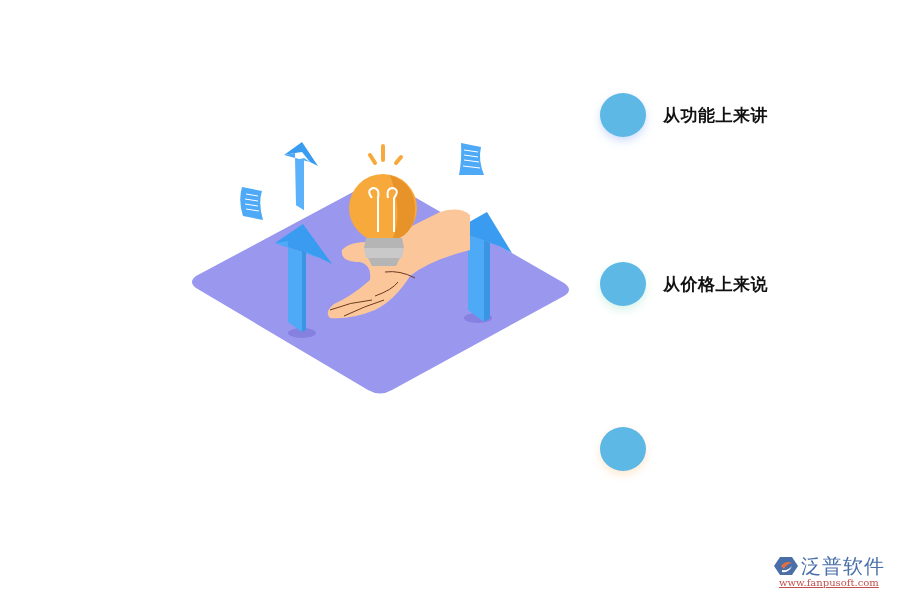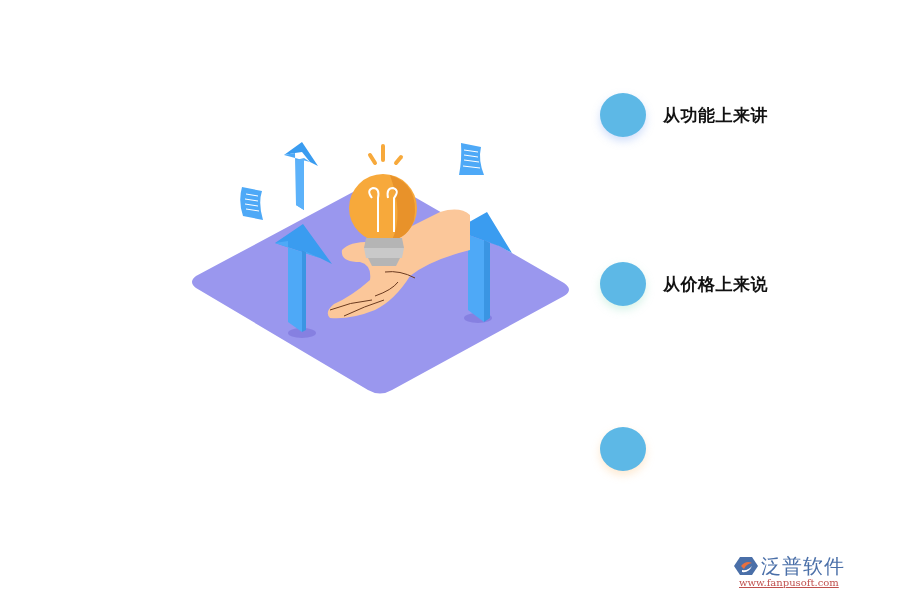--- a/index.html
+++ b/index.html
@@ -8,21 +8,21 @@
     .item { position:absolute; left:600px; height:46px; display:flex; align-items:center; }
     .dot { width:46px; height:44px; border-radius:50%; background:#5DB8E6; flex:none; }
     .label { font-size:17px; font-weight:bold; color:#111111; margin-left:17px; letter-spacing:0.5px; white-space:nowrap; }
     .item1 { top:92px; }
     .item1 .dot { box-shadow:0 4px 8px rgba(120,160,240,0.35); }
     .item2 { top:261px; }
     .item2 .dot { box-shadow:0 4px 8px rgba(140,220,190,0.35); }
     .item3 { top:426px; }
     .item3 .dot { box-shadow:0 4px 8px rgba(250,200,140,0.4); }
     .item3 .label { margin-left:12px; }
-    .brand { position:absolute; left:734px; top:553px; width:125px; height:40px; }
+    .brand { position:absolute; left:774px; top:553px; width:125px; height:40px; }
     .brand-name { position:absolute; left:27px; top:0; font-size:20px; color:#4A6FA8; letter-spacing:1px; white-space:nowrap; }
     .brand-url { position:absolute; left:5px; top:24px; font-family:"DejaVu Serif", serif; font-size:10px; color:#C0504D; white-space:nowrap;text-decoration:underline; }
     .brand-logo { position:absolute; left:0; top:2px; width:24px; height:22px; }
   </style>
 </head>
 <body>
 
 <svg class="illus" viewBox="0 0 900 600" xmlns="http://www.w3.org/2000/svg">
 
   <g>

